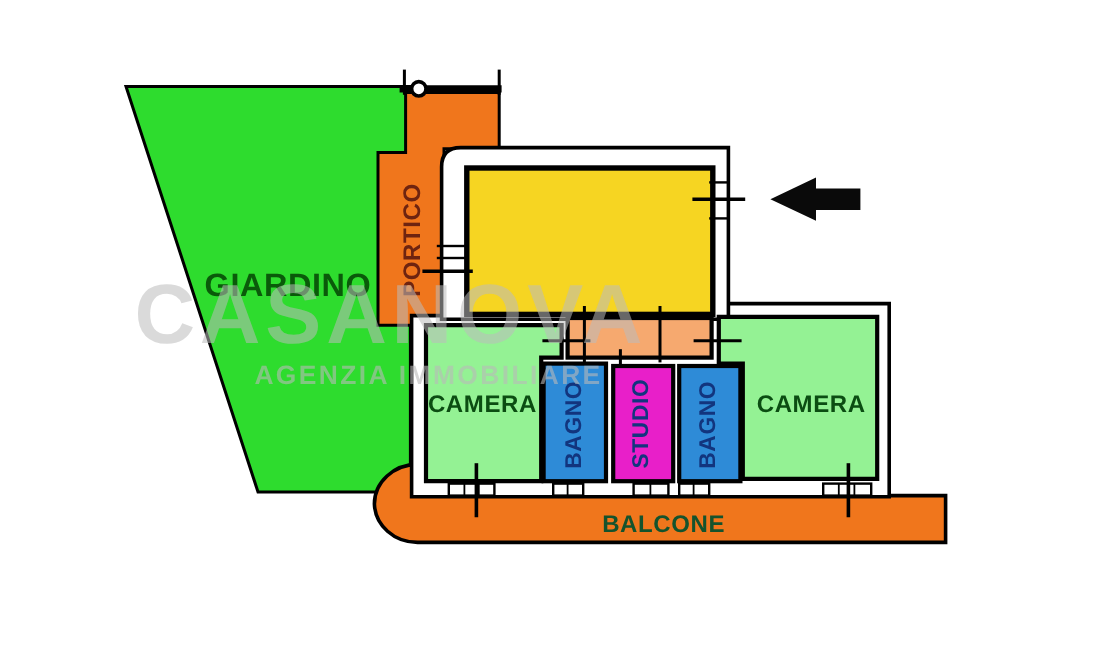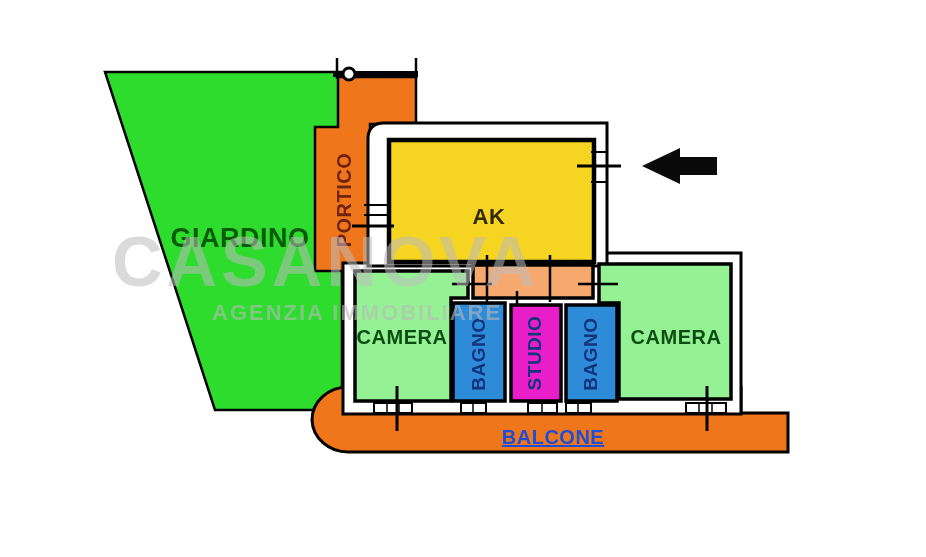--- a/index.html
+++ b/index.html
@@ -17,21 +17,21 @@
     transform:rotate(-90deg);transform-origin:center;}
   .lbl-soggiorno{left:389px;top:178px;width:200px;font-size:22px;color:#332900;}
   .lbl-ak{left:389px;top:205px;width:200px;font-size:22px;color:#332900;}
   .lbl-camera-left{left:352px;top:326px;width:100px;font-size:20px;color:#0b4d12;}
   .lbl-camera-right{left:626px;top:326px;width:100px;font-size:20px;color:#0b4d12;}
   .lbl-vert{height:22px;width:110px;font-size:19px;color:#12357e;
     transform:rotate(-90deg);transform-origin:center;}
   .lbl-bagno-left{left:425px;top:343px;}
   .lbl-studio{left:481px;top:342px;}
   .lbl-bagno-right{left:537px;top:343px;}
-  .lbl-balcone{left:478px;top:426px;width:150px;font-size:20px;color:#1d4ed8;text-decoration:underline;}
+  .lbl-balcone{left:478px;top:426px;width:150px;font-size:20px;color:#14532d;}
   .wm{position:absolute;text-align:left;font-weight:700;color:rgba(188,188,188,0.55);}
   .wm-title{left:112px;top:220px;width:700px;height:84px;line-height:84px;
     font-size:70px;letter-spacing:4px;}
   .wm-sub{left:212px;top:300px;width:500px;height:26px;line-height:26px;
     font-size:22px;letter-spacing:2px;color:rgba(185,185,185,0.6);}
 </style>
 </head>
 <body>
 
 <div class="canvas">
@@ -98,21 +98,20 @@
       <line x1="487" y1="255" x2="487" y2="302"></line>
       <line x1="550" y1="255" x2="550" y2="302"></line>
       <line x1="517" y1="291" x2="517" y2="305"></line>
     </g>
 
     <polygon points="642,166 680,148 680,157 717,157 717,175 680,175 680,184" fill="#0a0a0a"></polygon>
   </svg>
 
   <div class="lbl lbl-giardino">GIARDINO</div>
   <div class="lbl lbl-portico">PORTICO</div>
-  <div class="lbl lbl-ak">AK</div>
   <div class="lbl lbl-camera-left">CAMERA</div>
   <div class="lbl lbl-vert lbl-bagno-left">BAGNO</div>
   <div class="lbl lbl-vert lbl-studio">STUDIO</div>
   <div class="lbl lbl-vert lbl-bagno-right">BAGNO</div>
   <div class="lbl lbl-camera-right">CAMERA</div>
   <div class="lbl lbl-balcone">BALCONE</div>
 
   <div class="wm wm-title">CASANOVA</div>
   <div class="wm wm-sub">AGENZIA IMMOBILIARE</div>
 

